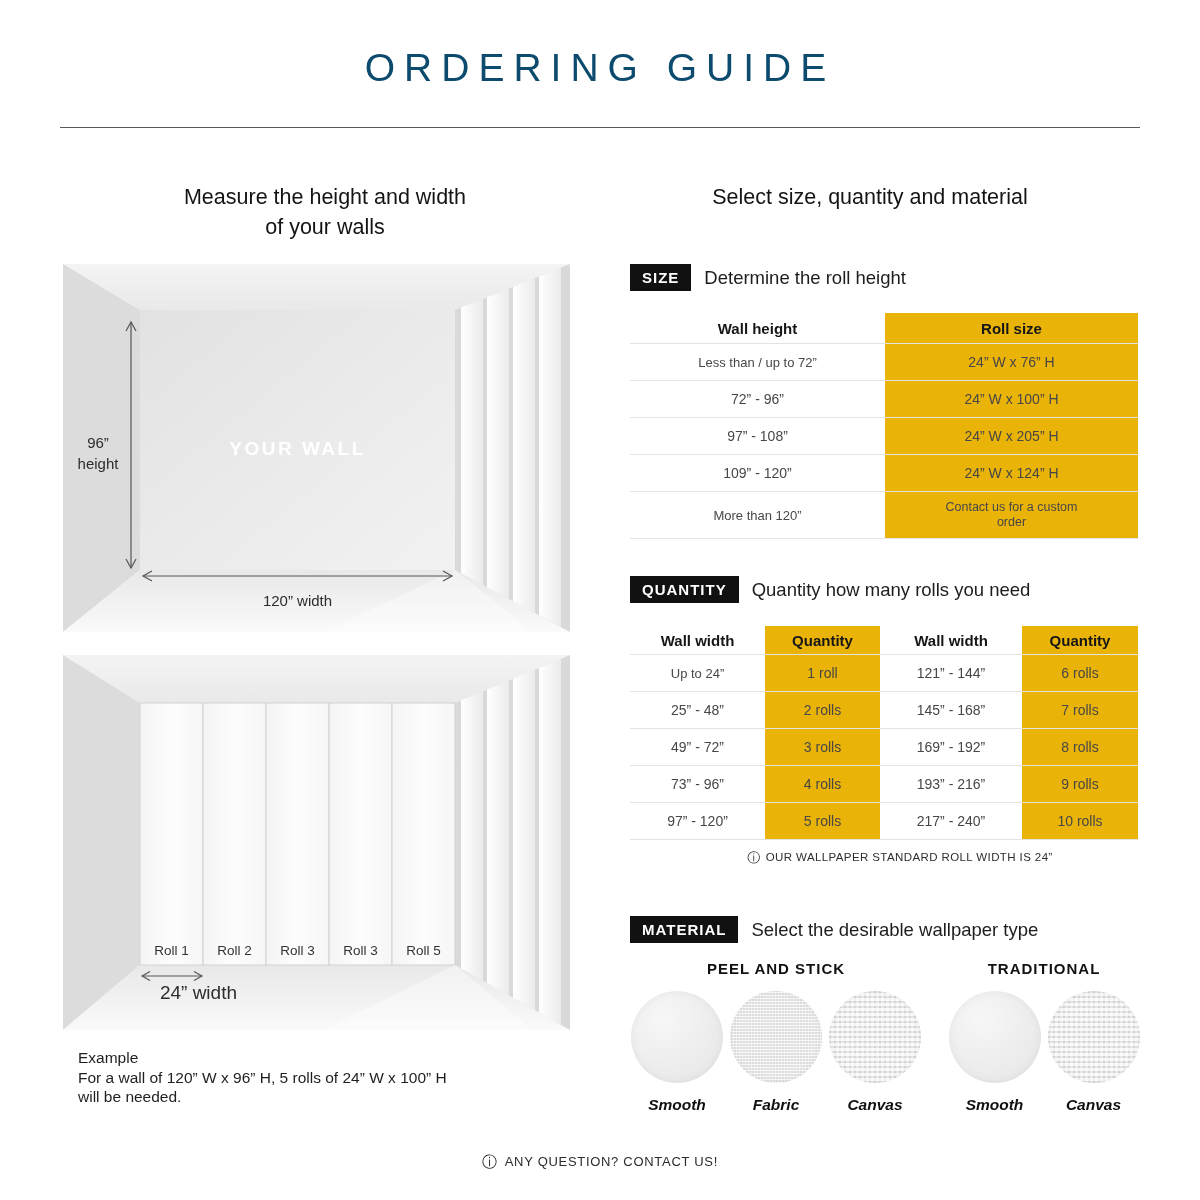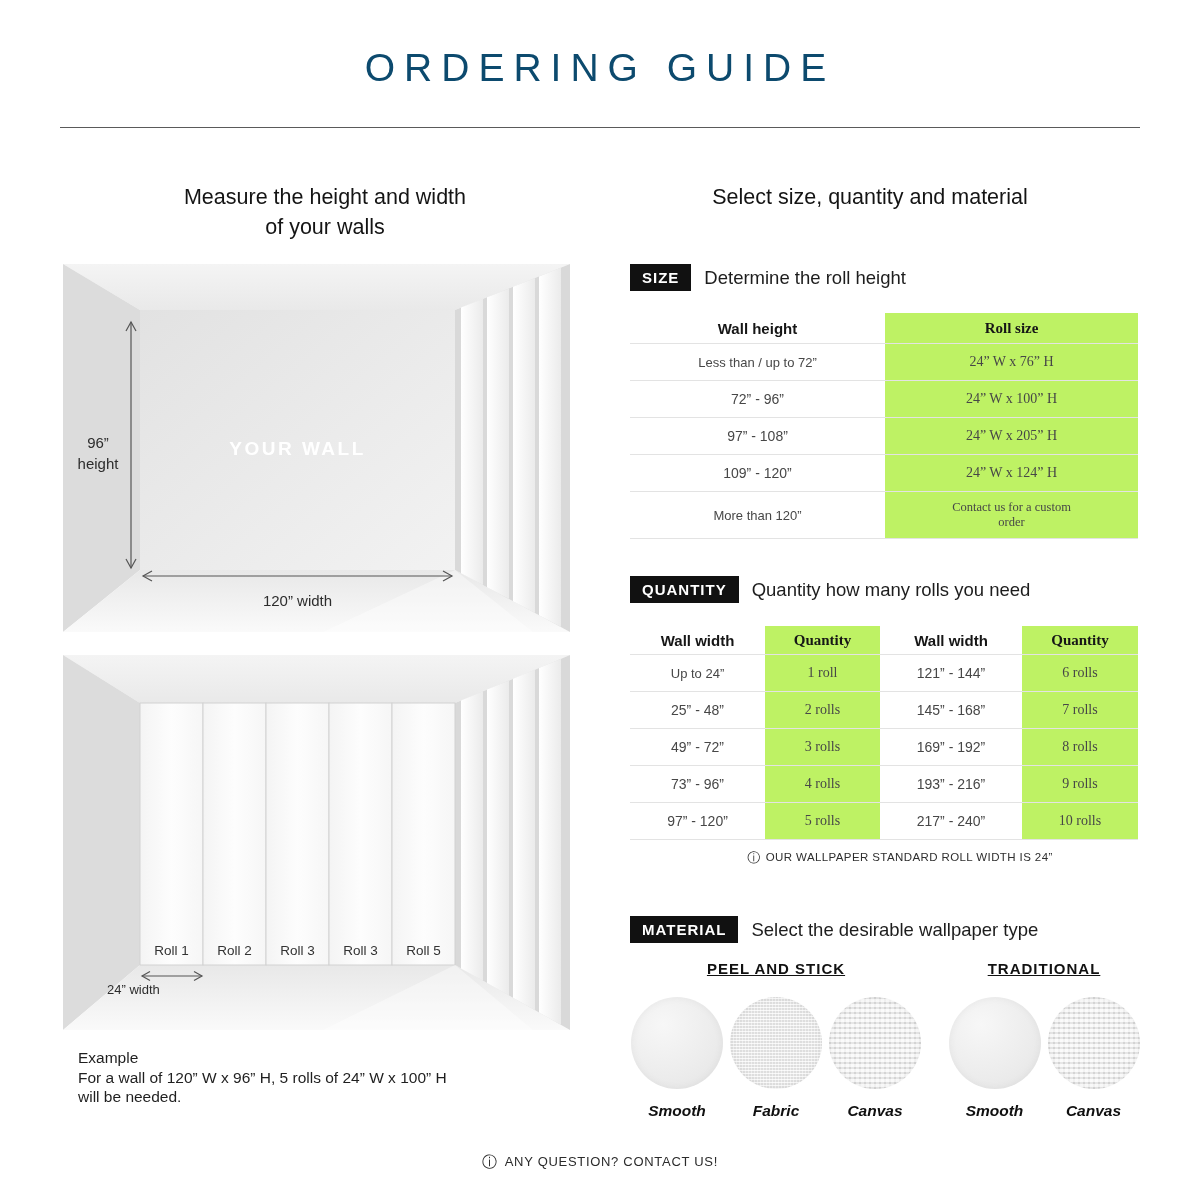--- a/index.html
+++ b/index.html
@@ -23,21 +23,21 @@
   .room-2{top:655px;height:375px;}
   .room svg{display:block;}
   .overlay{position:absolute;}
   .your-wall{left:77px;top:174px;width:315px;text-align:center;color:#ffffff;
              font-size:19px;font-weight:700;letter-spacing:2.5px;}
   .height-label{left:0;top:168px;width:70px;text-align:center;font-size:15px;
                 line-height:21px;color:#2d2d2d;}
   .width-label{left:77px;top:328px;width:315px;text-align:center;font-size:15px;color:#2d2d2d;}
   .roll-labels{left:77px;top:288px;width:315px;display:grid;grid-template-columns:repeat(5,1fr);}
   .roll-labels span{text-align:center;font-size:13.5px;color:#333333;}
-  .roll-width-label{left:44px;top:327px;width:130px;text-align:left;font-size:13px;color:#2d2d2d;}
+  .roll-width-label{left:44px;top:327px;width:130px;text-align:right;font-size:19px;color:#2d2d2d;}
 
   
   .example{position:absolute;left:78px;top:1048px;width:470px;font-size:15.5px;
            line-height:19.5px;color:#1f1f1f;}
 
   
   .sec-head{position:absolute;left:630px;display:flex;align-items:center;}
   .sec-head .badge{background:#111111;color:#ffffff;font-weight:700;font-size:15px;
                    letter-spacing:1px;padding:5px 12px;}
   .sec-head .sub{margin-left:13px;font-size:18.5px;color:#1d1d1d;}
@@ -45,38 +45,38 @@
   .qty-head{top:576px;}
   .mat-head{top:916px;}
 
   
   .size-table{position:absolute;left:630px;top:313px;width:508px;}
   .size-row{display:grid;grid-template-columns:255px 253px;border-bottom:1px solid #e3e3e3;}
   .size-row>div{display:flex;align-items:center;justify-content:center;text-align:center;}
   .size-row.hdr{height:30px;font-weight:700;font-size:15px;color:#161616;}
   .size-row.body{height:36px;font-size:14px;color:#474747;}
   .size-row.last{height:46px;}
-  .col-shade{background:#bef264;font-family:Liberation Serif, serif;}
+  .col-shade{background:#eab308;}
   .cell-small{font-size:13px;}
   .contact-wrap{font-size:12.5px;line-height:15px;max-width:140px;}
 
   .qty-table{position:absolute;left:630px;top:626px;width:508px;}
   .qty-row{display:grid;grid-template-columns:135px 115px 142px 116px;border-bottom:1px solid #e3e3e3;}
   .qty-row>div{display:flex;align-items:center;justify-content:center;text-align:center;}
   .qty-row.hdr{height:28px;font-weight:700;font-size:15px;color:#161616;}
   .qty-row.body{height:36px;font-size:14px;color:#474747;}
 
   .roll-note{position:absolute;left:646px;top:849px;width:508px;text-align:center;
              font-size:11.5px;letter-spacing:0.4px;color:#2e2e2e;}
   .roll-note .i-ico{font-size:13px;margin-right:5px;vertical-align:-1px;}
 
   
   .mat-group{position:absolute;top:960px;}
   .mat-group .g-title{text-align:center;font-weight:700;font-size:15px;letter-spacing:1px;
-                      color:#111111;margin-bottom:20px;text-decoration:underline;}
+                      color:#111111;margin-bottom:14px;}
   .swatches{display:flex;gap:5px;justify-content:center;}
   .swatch{display:flex;flex-direction:column;align-items:center;width:94px;font-style:italic;}
   .circle{width:92px;height:92px;border-radius:50%;box-shadow:inset 0 0 8px rgba(0,0,0,0.05);}
   .tex-smooth{background:radial-gradient(circle at 35% 30%, #f7f7f7 0%, #ebebeb 65%, #e3e3e3 100%);}
   .tex-fabric{background:
       repeating-linear-gradient(0deg, rgba(255,255,255,0.7) 0 1px, rgba(0,0,0,0.035) 1px 3px),
       repeating-linear-gradient(90deg, rgba(255,255,255,0.5) 0 1px, rgba(0,0,0,0.03) 1px 3px),
       #ededed;}
   .tex-canvas{background:
       repeating-linear-gradient(0deg, rgba(0,0,0,0.055) 0 2px, rgba(255,255,255,0.6) 2px 5px),

